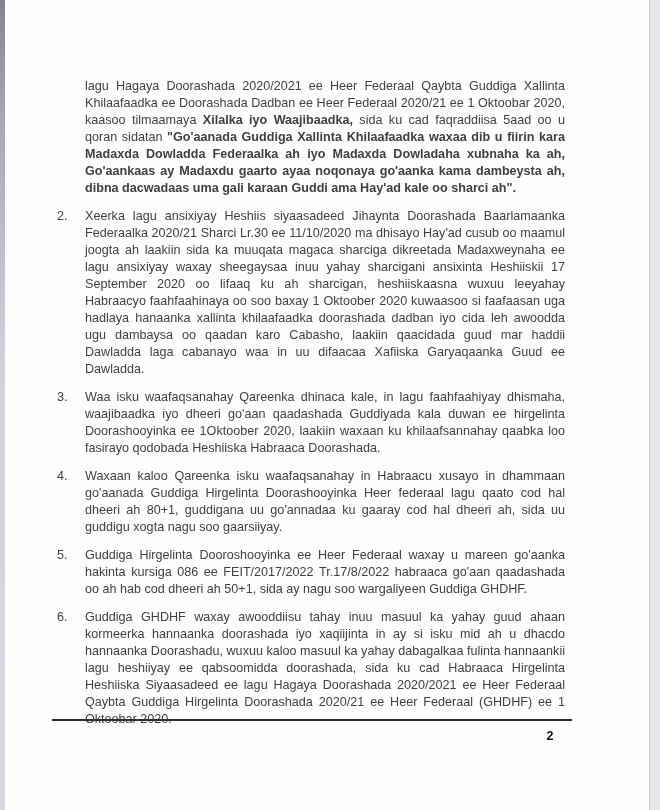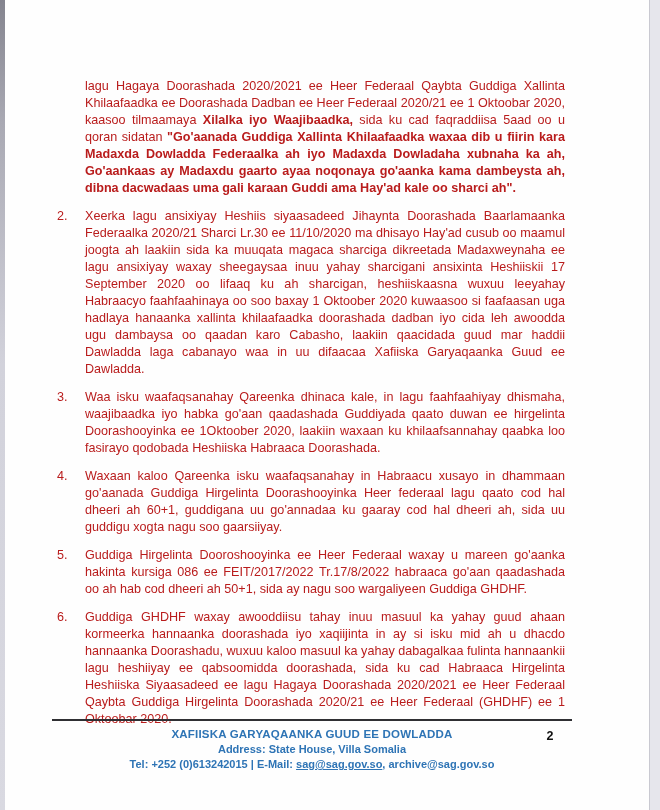--- a/index.html
+++ b/index.html
@@ -28,21 +28,21 @@
     background: #e6e6ec;
     border-left: 1px solid #c9c9d1;
   }
   .doc-body {
     position: absolute;
     left: 85px;
     top: 78px;
     width: 480px;
     font-size: 12.6px;
     line-height: 17px;
-    color: #b91c1c;
+    color: #404040;
     text-align: justify;
   }
   .para {
     position: relative;
     margin-bottom: 11px;
   }
   .para-num {
     position: absolute;
     left: -28px;
     top: 0;
@@ -97,28 +97,23 @@
 </head>
 <body>
 
 <div class="scan-page">
   <div class="edge-left"></div>
   <div class="edge-right"></div>
 
   <div class="doc-body" id="doc-body">
       <div class="para"><span class="seg">lagu  Hagaya Doorashada 2020/2021 ee Heer Federaal Qaybta Guddiga Xallinta Khilaafaadka ee Doorashada Dadban ee Heer Federaal 2020/21 ee 1 Oktoobar 2020, kaasoo tilmaamaya </span><span class="seg-bold">Xilalka iyo Waajibaadka,</span><span class="seg"> sida ku cad faqraddiisa 5aad oo u qoran sidatan </span><span class="seg-bold">"Go'aanada Guddiga Xallinta Khilaafaadka waxaa  dib u fiirin kara Madaxda Dowladda Federaalka ah iyo Madaxda Dowladaha xubnaha ka ah, Go'aankaas ay Madaxdu gaarto ayaa noqonaya  go'aanka  kama dambeysta ah, dibna dacwadaas uma gali karaan Guddi ama Hay'ad kale oo sharci ah".</span></div>
       <div class="para"><span class="para-num">2.</span><span class="seg">Xeerka lagu ansixiyay  Heshiis siyaasadeed  Jihaynta Doorashada Baarlamaanka Federaalka 2020/21 Sharci Lr.30 ee 11/10/2020  ma dhisayo Hay'ad cusub oo maamul joogta ah laakiin sida ka muuqata magaca sharciga dikreetada Madaxweynaha ee lagu ansixiyay waxay sheegaysaa inuu yahay sharcigani ansixinta Heshiiskii 17 September 2020 oo lifaaq ku ah sharcigan, heshiiskaasna wuxuu leeyahay Habraacyo faahfaahinaya oo soo baxay 1 Oktoober 2020 kuwaasoo si faafaasan uga hadlaya hanaanka xallinta khilaafaadka doorashada dadban iyo cida leh awoodda ugu dambaysa oo qaadan karo Cabasho, laakiin qaacidada guud mar haddii Dawladda laga cabanayo waa in uu difaacaa Xafiiska Garyaqaanka Guud ee Dawladda.</span></div>
-      <div class="para"><span class="para-num">3.</span><span class="seg">Waa isku waafaqsanahay Qareenka dhinaca kale, in lagu faahfaahiyay dhismaha, waajibaadka iyo habka go'aan qaadashada Guddiyada qaato duwan ee hirgelinta Doorashooyinka ee 1Oktoober 2020, laakiin waxaan ku khilaafsannahay qaabka loo fasirayo qodobada Heshiiska Habraaca Doorashada.</span></div>
-      <div class="para"><span class="para-num">4.</span><span class="seg">Waxaan kaloo Qareenka isku waafaqsanahay in Habraacu xusayo in dhammaan go'aanada Guddiga Hirgelinta Doorashooyinka Heer federaal lagu qaato cod hal dheeri ah 60+1, guddigana uu go'annadaa ku gaaray cod hal dheeri ah, sida uu  guddigu xogta nagu soo gaarsiiyay.</span></div>
+      <div class="para"><span class="para-num">3.</span><span class="seg">Waa isku waafaqsanahay Qareenka dhinaca kale, in lagu faahfaahiyay dhismaha, waajibaadka iyo dheeri go'aan qaadashada Guddiyada kala duwan ee hirgelinta Doorashooyinka ee 1Oktoober 2020, laakiin waxaan ku khilaafsannahay qaabka loo fasirayo qodobada Heshiiska Habraaca Doorashada.</span></div>
+      <div class="para"><span class="para-num">4.</span><span class="seg">Waxaan kaloo Qareenka isku waafaqsanahay in Habraacu xusayo in dhammaan go'aanada Guddiga Hirgelinta Doorashooyinka Heer federaal lagu qaato cod hal dheeri ah 80+1, guddigana uu go'annadaa ku gaaray cod hal dheeri ah, sida uu  guddigu xogta nagu soo gaarsiiyay.</span></div>
       <div class="para"><span class="para-num">5.</span><span class="seg">Guddiga Hirgelinta Dooroshooyinka ee Heer Federaal waxay u mareen go'aanka hakinta kursiga 086 ee FEIT/2017/2022 Tr.17/8/2022   habraaca go'aan qaadashada oo ah hab cod dheeri ah 50+1, sida ay nagu soo wargaliyeen Guddiga GHDHF.</span></div>
       <div class="para"><span class="para-num">6.</span><span class="seg">Guddiga GHDHF waxay awooddiisu tahay inuu masuul ka yahay guud ahaan kormeerka hannaanka doorashada iyo xaqiijinta in ay si isku mid ah u dhacdo hannaanka Doorashadu, wuxuu kaloo masuul ka yahay dabagalkaa fulinta hannaankii lagu heshiiyay ee qabsoomidda doorashada, sida ku cad Habraaca Hirgelinta Heshiiska Siyaasadeed ee lagu Hagaya Doorashada 2020/2021 ee Heer Federaal Qaybta Guddiga Hirgelinta Doorashada 2020/21 ee Heer Federaal (GHDHF) ee 1 Oktoobar 2020.</span></div>
     </div>
 
   <div class="footer-divider"></div>
 
-  <div class="page-footer" style="color: rgb(46, 116, 181);">
-    <div class="footer-office">XAFIISKA GARYAQAANKA GUUD EE DOWLADDA</div>
-    <div class="footer-address">Address: State House, Villa Somalia</div>
-    <div class="footer-contact"><span>Tel:  +252 (0)613242015 | E-Mail: </span><span class="email-underline">sag@sag.gov.so</span><span>, </span><span>archive@sag.gov.so</span></div>
-  </div>
 
   <div class="page-number">2</div>
 </div>
 
 </body></html>

